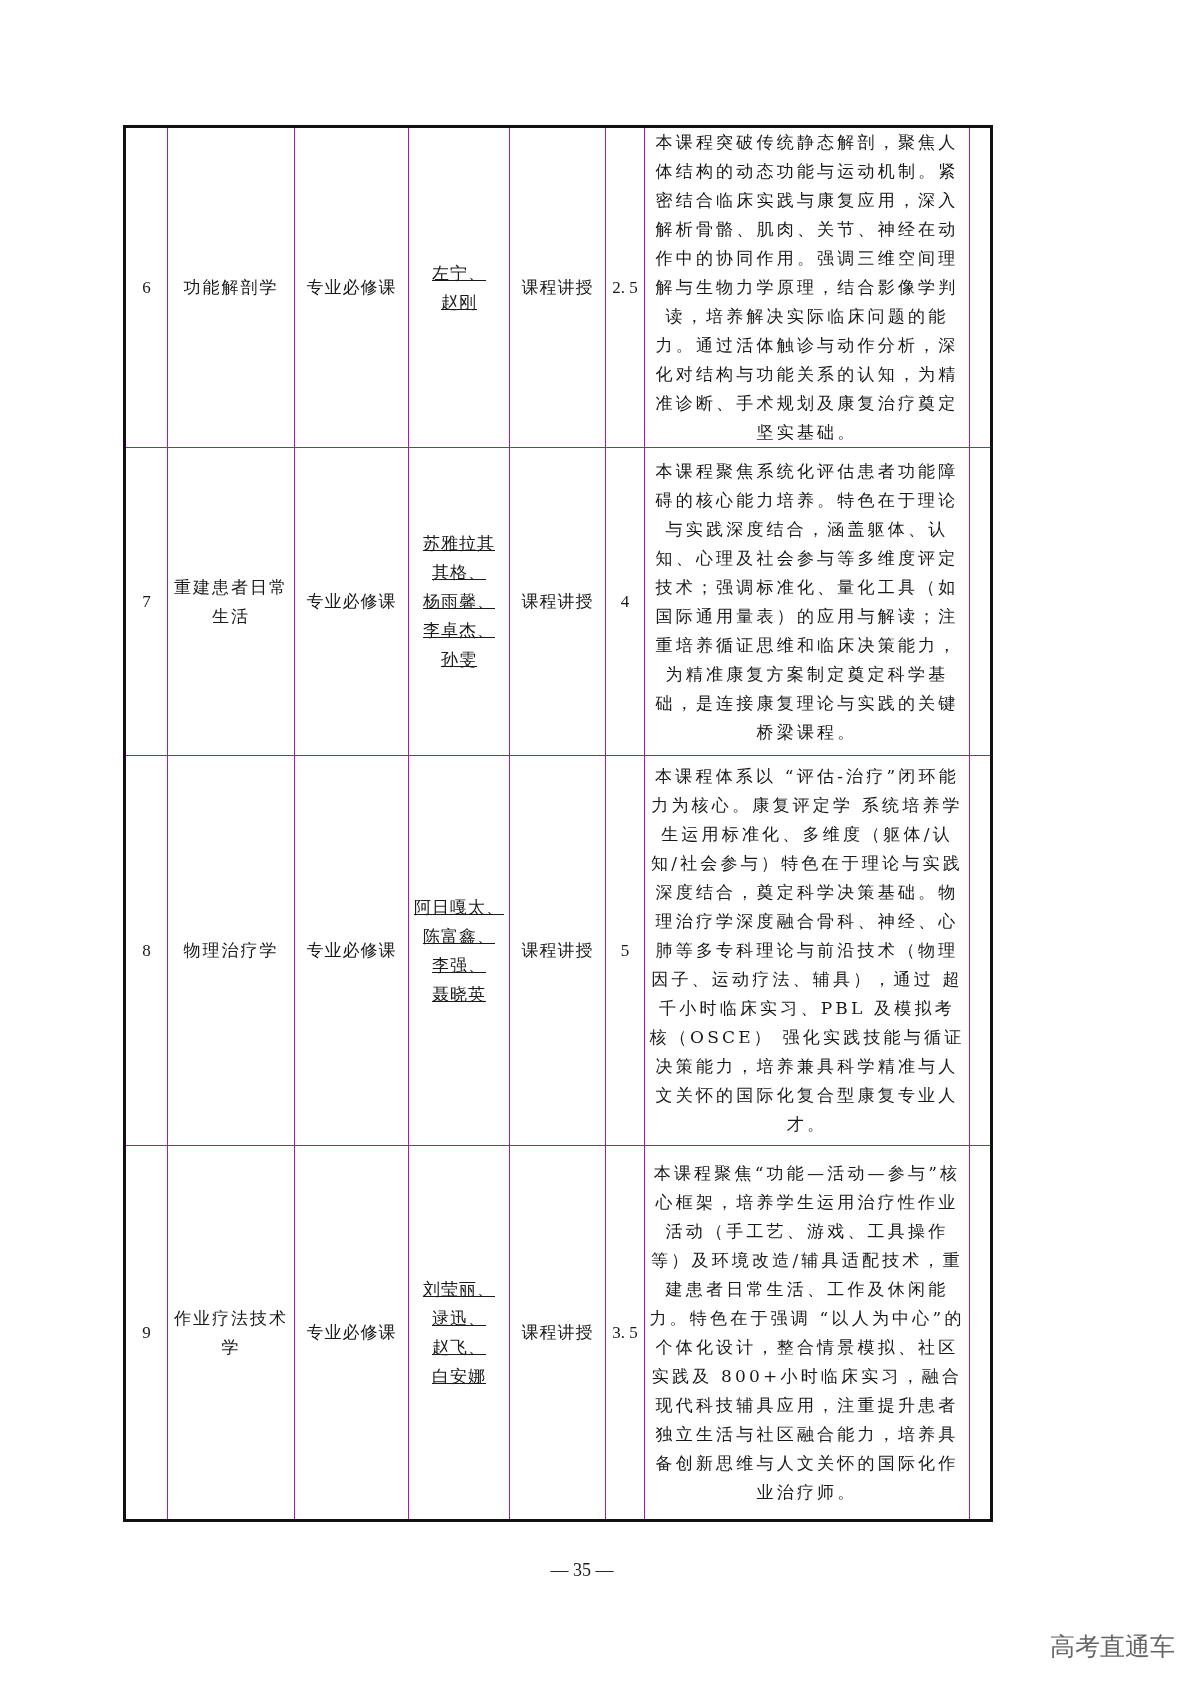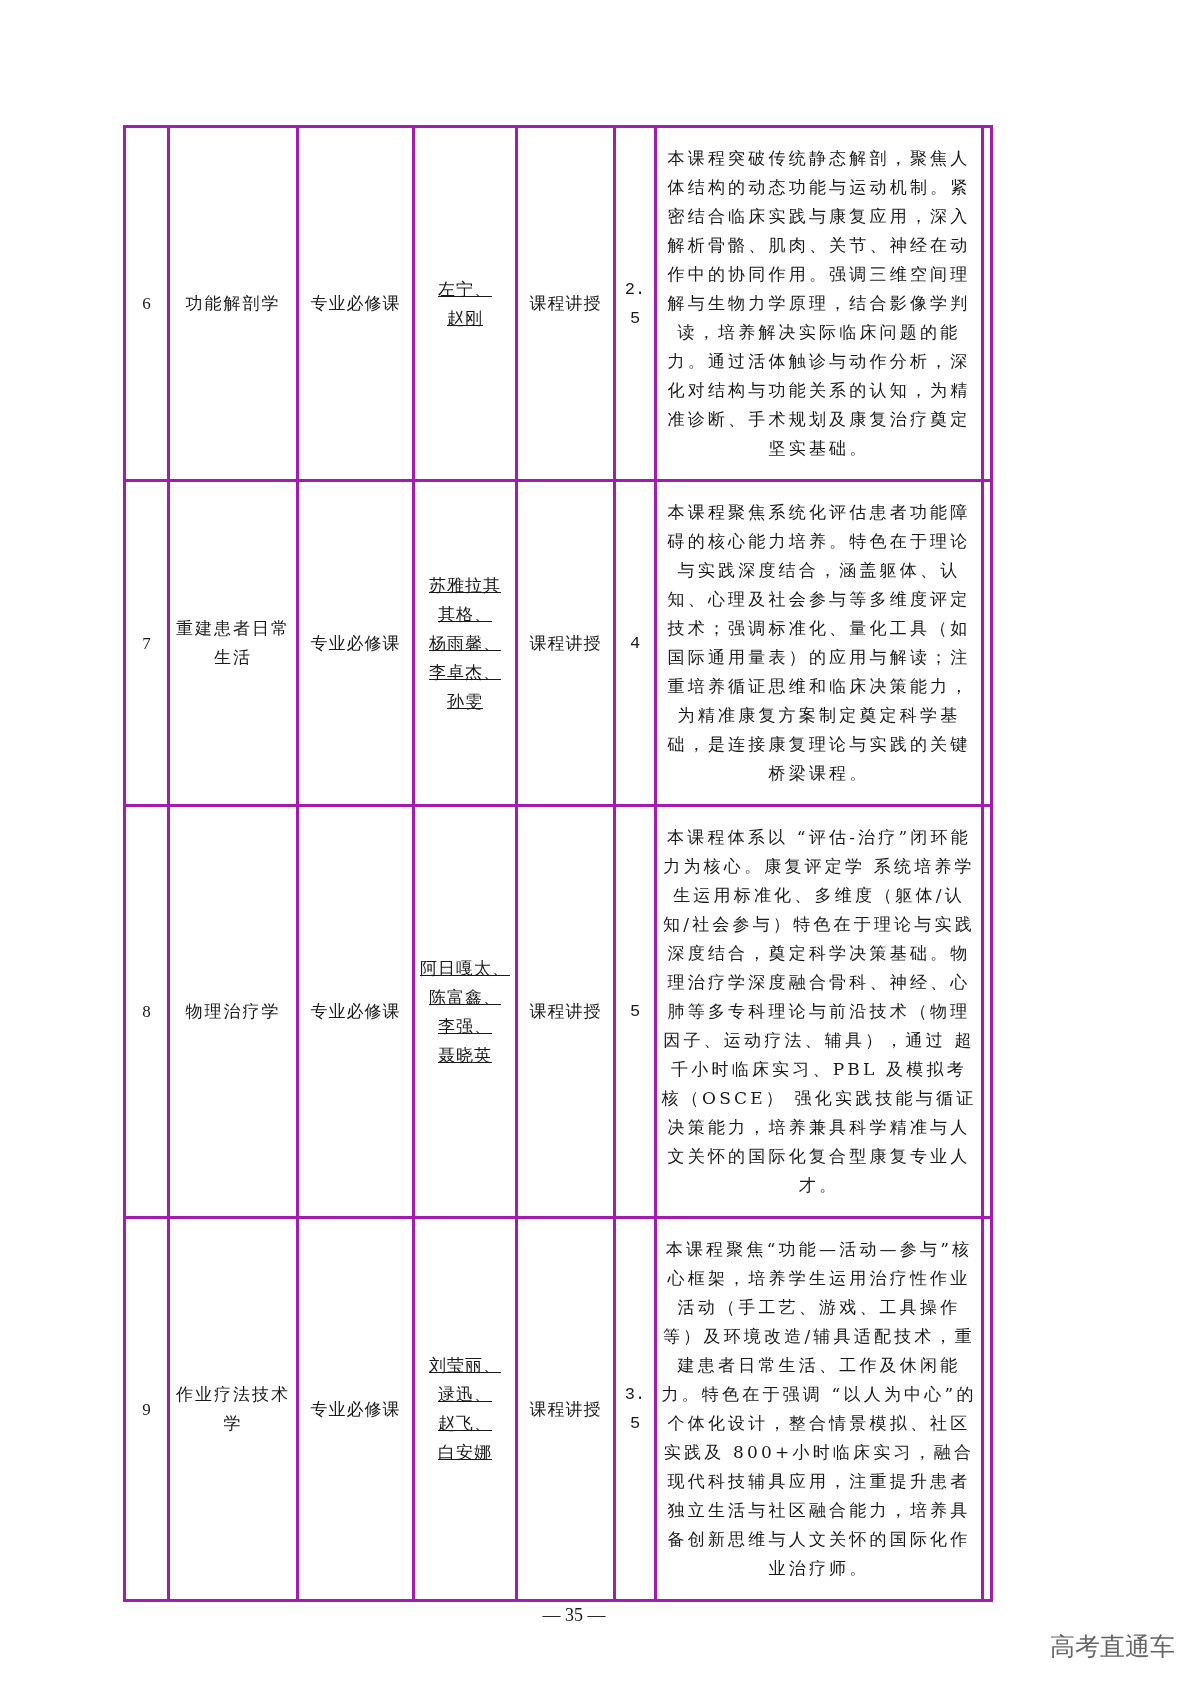--- a/index.html
+++ b/index.html
@@ -7,39 +7,39 @@
     width: 1190px; height: 1683px; background: #ffffff; position: relative;
     font-family: "DejaVu Serif", "Liberation Serif", serif; color: #1a1a1a;
     overflow: hidden;
   }
   table.course-table {
     position: absolute; left: 123px; top: 125px;
     width: 870px; border-collapse: collapse;
     border: 3px solid #111; table-layout: fixed;
   }
   table.course-table td {
-    border: 3px solid #a21caf; vertical-align: middle; text-align: center;
-    font-size: 17px; line-height: 29px; padding: 16px 4px;
+    border: 1px solid #a21caf; vertical-align: middle; text-align: center;
+    font-size: 17px; line-height: 29px; padding: 0 4px;
   }
   td.col-no { width: 33px; font-family: "Liberation Serif", serif; font-size: 19px; }
   td.col-name { width: 118px; letter-spacing: 2px; }
   td.col-type { width: 105px; letter-spacing: 1px; }
   td.col-teacher { width: 92px; letter-spacing: 1px; }
   td.col-method { width: 87px; letter-spacing: 1px; }
-  td.col-hours { width: 30px; font-family: Liberation Mono, monospace; font-size: 19px; padding: 0; }
+  td.col-hours { width: 30px; font-family: Liberation Serif, serif; font-size: 19px; padding: 0; }
   td.col-desc { width: 316px; text-align: justify; padding: 4px 6px 4px 4px; font-size: 17.4px; line-height: 31.3px; letter-spacing: 3.2px; vertical-align: top; }
   td.col-extra { width: auto; }
   tr.row-6 { height: 315px; }
   tr.row-7 { height: 308px; }
   tr.row-8 { height: 390px; }
   tr.row-9 { height: 375px; }
   .teacher-line { display: block; text-decoration: underline; }
   .page-number {
-    position: absolute; top: 1560px; left: 4px; width: 1140px; text-align: center;
-    font-family: "Liberation Serif", serif; font-size: 18px; margin-top: 45px;
+    position: absolute; top: 1560px; left: 12px; width: 1140px; text-align: center;
+    font-family: "Liberation Serif", serif; font-size: 18px;
   }
   .watermark {
     position: absolute; top: 1630px; left: 1050px; font-family: "DejaVu Sans", sans-serif;
     font-size: 25px; color: #666;
   }
 </style>
 </head>
 <body>
 
 <table class="course-table">

